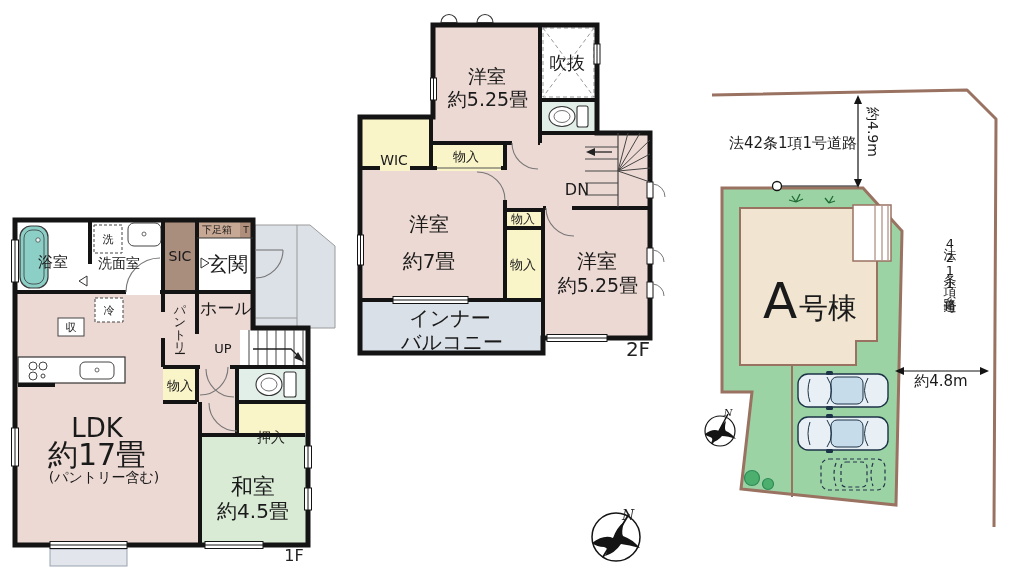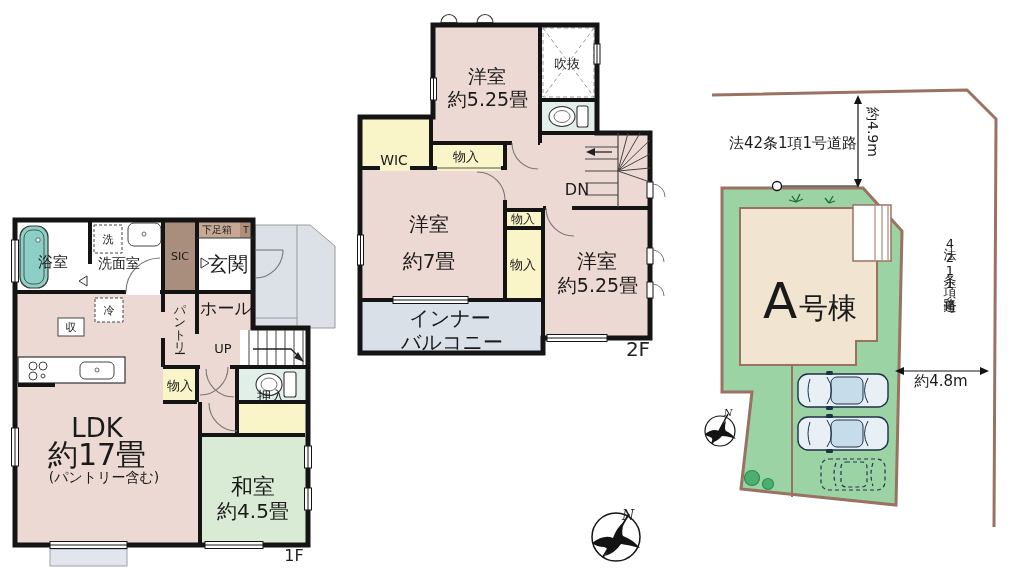--- a/index.html
+++ b/index.html
@@ -274,41 +274,41 @@
   <g>
     <circle cx="616" cy="537" r="24" fill="none" stroke="#141414" stroke-width="1.5"></circle>
     <line x1="603" y1="557" x2="629" y2="514" stroke="#141414" stroke-width="1.8"></line>
     <path d="M592,543 Q604,534 613,538 Q617,527 624,522 Q621,533 623,536 Q632,539 640,548 Q629,545 621,544 Q615,553 605,556 Q610,548 604,547 Q597,547 592,543 Z" fill="#141414"></path>
   </g>
 </svg>
 
 <div class="lbl" style="left:53px;top:262px;font-size:15px">浴室</div>
 <div class="lbl" style="left:119px;top:263px;font-size:14px">洗面室</div>
 <div class="lbl" style="left:108px;top:239px;font-size:11px">洗</div>
-<div class="lbl" style="left:180px;top:256px;font-size:11px">SIC</div>
+<div class="lbl" style="left:180px;top:256px;font-size:14px">SIC</div>
 <div class="lbl" style="left:217px;top:230px;font-size:10px">下足箱</div>
 <div class="lbl" style="left:246px;top:230px;font-size:9px">T</div>
 <div class="lbl" style="left:228px;top:264px;font-size:20px">玄関</div>
 <div class="vlbl" style="left:180px;top:296px;font-size:12px">パントリー</div>
 <div class="lbl" style="left:226px;top:308px;font-size:17px">ホール</div>
 <div class="lbl" style="left:223px;top:348px;font-size:13px">UP</div>
 <div class="lbl" style="left:109px;top:310px;font-size:11px">冷</div>
 <div class="lbl" style="left:71px;top:327px;font-size:11px">収</div>
 <div class="lbl" style="left:180px;top:385px;font-size:13px">物入</div>
-<div class="lbl" style="left:271px;top:396px;font-size:14px">押入</div>
+<div class="lbl" style="left:271px;top:437px;font-size:14px">押入</div>
 <div class="lbl" style="left:97px;top:428px;font-size:26px">LDK</div>
 <div class="lbl" style="left:97px;top:455px;font-size:30px">約17畳</div>
 <div class="lbl" style="left:104px;top:477px;font-size:14px">(パントリー含む)</div>
 <div class="lbl" style="left:253px;top:487px;font-size:22px">和室</div>
 <div class="lbl" style="left:253px;top:511px;font-size:20px">約4.5畳</div>
 <div class="lbl" style="left:294px;top:556px;font-size:16px;color:#222">1F</div>
 
 <div class="lbl" style="left:487px;top:76px;font-size:19px">洋室</div>
 <div class="lbl" style="left:488px;top:99px;font-size:19px">約5.25畳</div>
-<div class="lbl" style="left:567px;top:63px;font-size:13px">吹抜</div>
+<div class="lbl" style="left:567px;top:63px;font-size:18px">吹抜</div>
 <div class="lbl" style="left:394px;top:160px;font-size:14px">WIC</div>
 <div class="lbl" style="left:466px;top:156px;font-size:13px">物入</div>
 <div class="lbl" style="left:429px;top:224px;font-size:20px">洋室</div>
 <div class="lbl" style="left:429px;top:261px;font-size:20px">約7畳</div>
 <div class="lbl" style="left:523px;top:219px;font-size:12px">物入</div>
 <div class="lbl" style="left:523px;top:264px;font-size:13px">物入</div>
 <div class="lbl" style="left:577px;top:190px;font-size:16px">DN</div>
 <div class="lbl" style="left:597px;top:261px;font-size:20px">洋室</div>
 <div class="lbl" style="left:598px;top:285px;font-size:19px">約5.25畳</div>
 <div class="lbl" style="left:450px;top:318px;font-size:20px">インナー</div>

